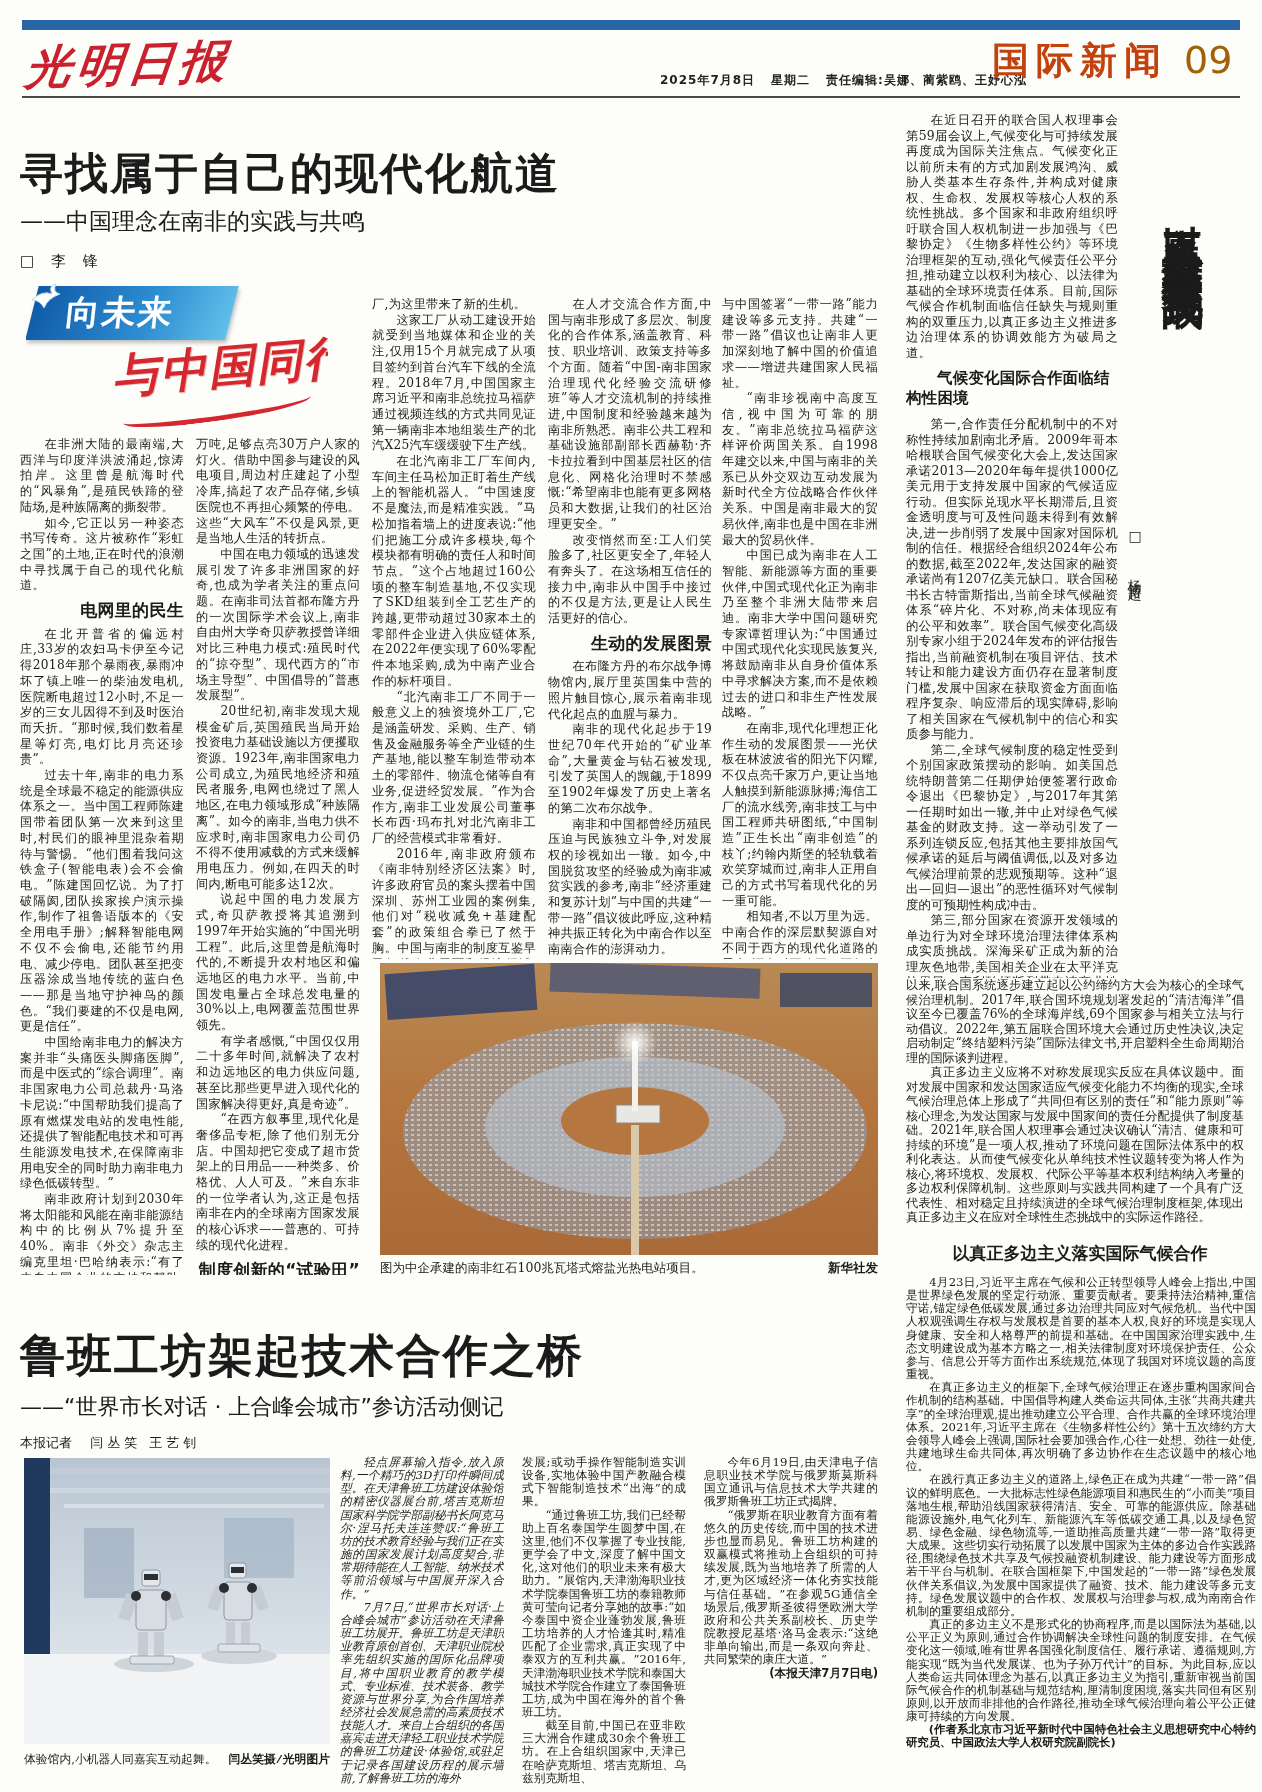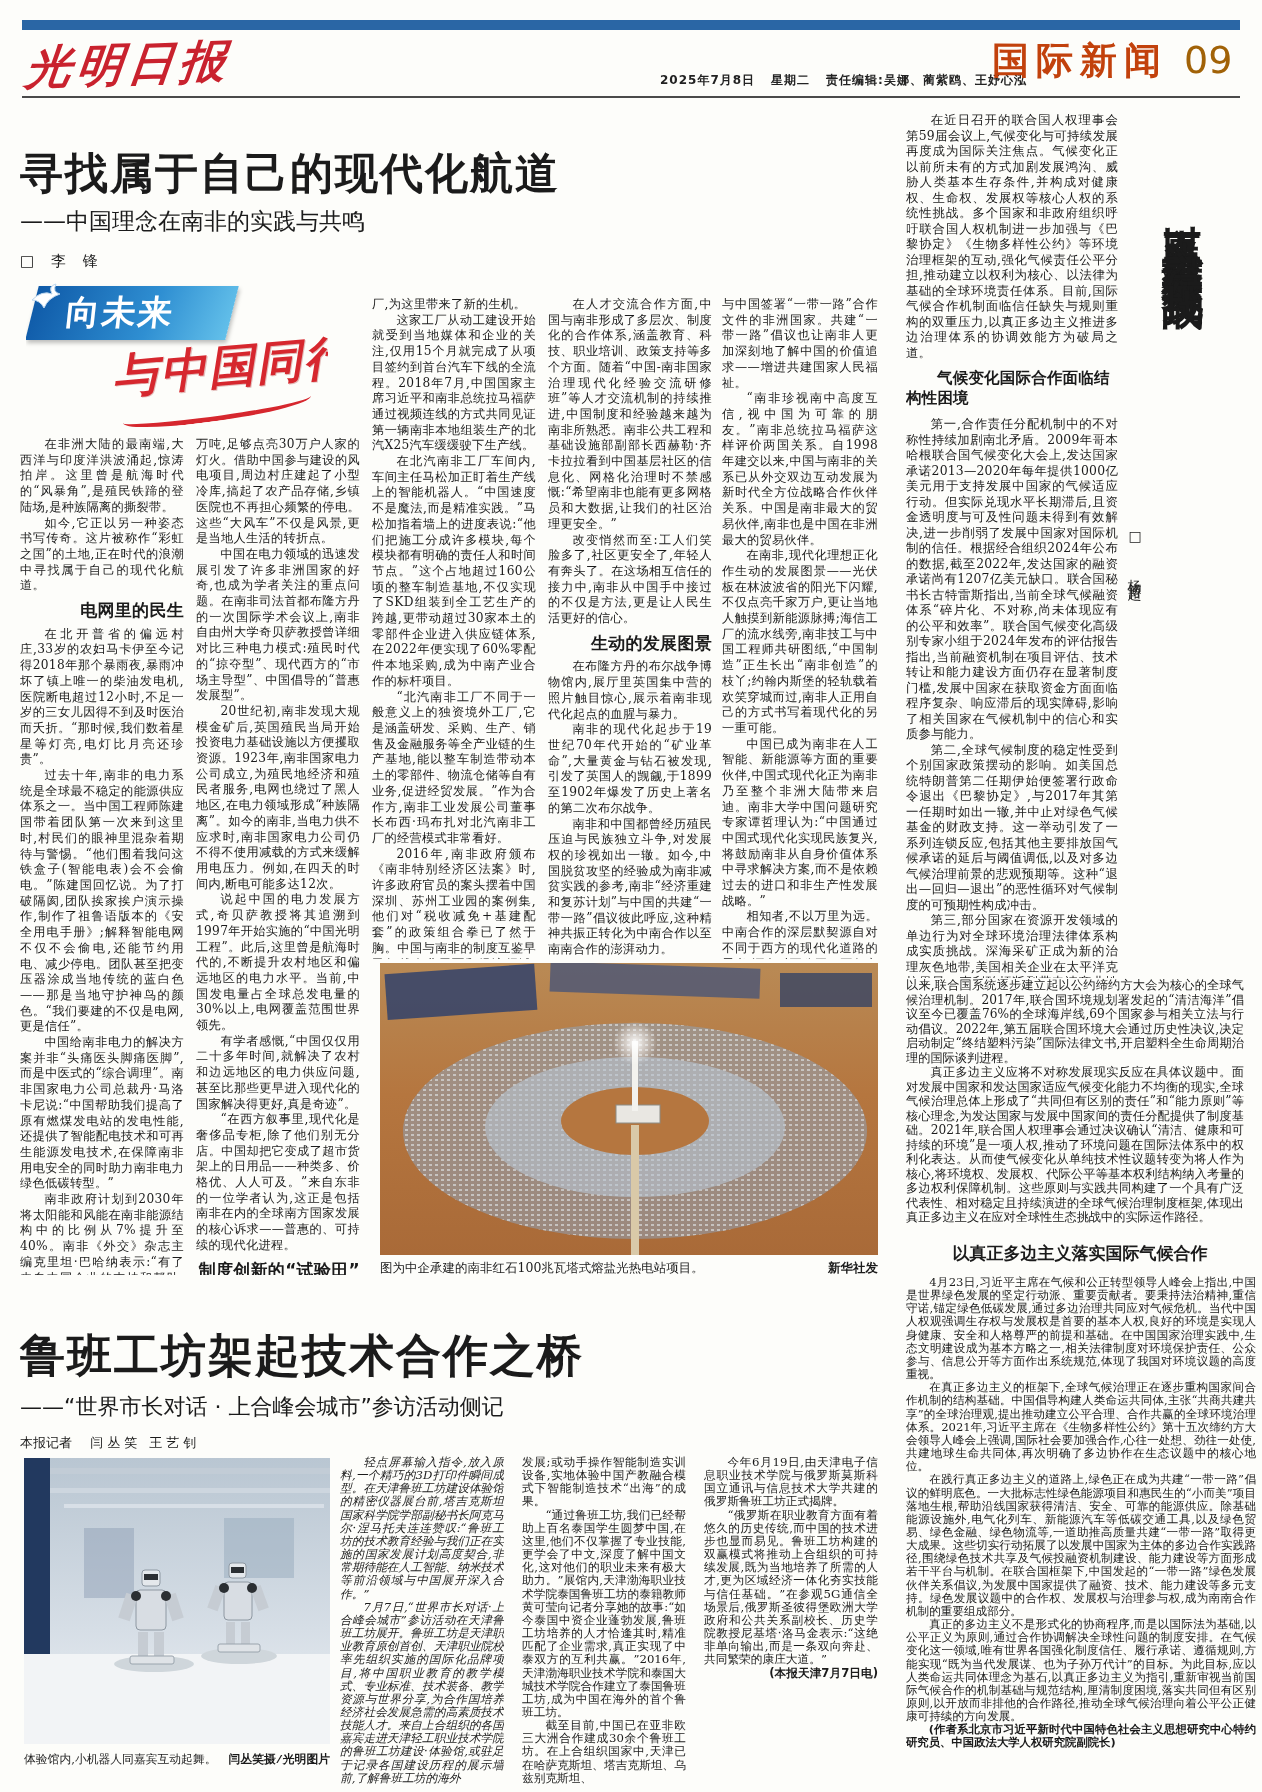--- a/index.html
+++ b/index.html
@@ -141,24 +141,24 @@
 <div class="ncol lead-col" style="left:548px;top:297px;width:164px;height:662px;">
     <div class="para">在人才交流合作方面,中国与南非形成了多层次、制度化的合作体系,涵盖教育、科技、职业培训、政策支持等多个方面。随着“中国-南非国家治理现代化经验交流研修班”等人才交流机制的持续推进,中国制度和经验越来越为南非所熟悉。南非公共工程和基础设施部副部长西赫勒·齐卡拉拉看到中国基层社区的信息化、网格化治理时不禁感慨:“希望南非也能有更多网格员和大数据,让我们的社区治理更安全。”</div>
     <div class="para">改变悄然而至:工人们笑脸多了,社区更安全了,年轻人有奔头了。在这场相互信任的接力中,南非从中国手中接过的不仅是方法,更是让人民生活更好的信心。</div>
     <div class="col-head">生动的发展图景</div>
     <div class="para">在布隆方丹的布尔战争博物馆内,展厅里英国集中营的照片触目惊心,展示着南非现代化起点的血腥与暴力。</div>
     <div class="para">南非的现代化起步于19世纪70年代开始的“矿业革命”,大量黄金与钻石被发现,引发了英国人的觊觎,于1899至1902年爆发了历史上著名的第二次布尔战争。</div>
     <div class="para">南非和中国都曾经历殖民压迫与民族独立斗争,对发展权的珍视如出一辙。如今,中国脱贫攻坚的经验成为南非减贫实践的参考,南非“经济重建和复苏计划”与中国的共建“一带一路”倡议彼此呼应,这种精神共振正转化为中南合作以至南南合作的澎湃动力。</div>
     <div class="para">对于50岁的德班港码头工人约翰来说,“一带一路”是“看得见的路”——“以前货轮进港要等10天,现在只要3天,这多亏了中国帮助我们升级的码头。”</div>
   </div>
 <div class="ncol lead-col" style="left:722px;top:297px;width:156px;height:662px;">
-    <div class="para cont">与中国签署“一带一路”合作文件的非洲国家。共建“一带一路”倡议也让南非人更加深刻地了解中国的价值追求——增进共建国家人民福祉。</div>
+    <div class="para cont">与中国签署“一带一路”能力建设等多元支持。共建“一带一路”倡议也让南非人更加深刻地了解中国的价值追求——增进共建国家人民福祉。</div>
     <div class="para">“南非珍视南中高度互信,视中国为可靠的朋友。”南非总统拉马福萨这样评价两国关系。自1998年建交以来,中国与南非的关系已从外交双边互动发展为新时代全方位战略合作伙伴关系。中国是南非最大的贸易伙伴,南非也是中国在非洲最大的贸易伙伴。</div>
+    <div class="para">中国已成为南非在人工智能、新能源等方面的重要伙伴,中国式现代化正为南非乃至整个非洲大陆带来启迪。南非大学中国问题研究专家谭哲理认为:“中国通过中国式现代化实现民族复兴,将鼓励南非从自身价值体系中寻求解决方案,而不是依赖过去的进口和非生产性发展战略。”</div>
     <div class="para">在南非,现代化理想正化作生动的发展图景——光伏板在林波波省的阳光下闪耀,不仅点亮千家万户,更让当地人触摸到新能源脉搏;海信工厂的流水线旁,南非技工与中国工程师共研图纸,“中国制造”正生长出“南非创造”的枝丫;约翰内斯堡的轻轨载着欢笑穿城而过,南非人正用自己的方式书写着现代化的另一重可能。</div>
-    <div class="para">中国已成为南非在人工智能、新能源等方面的重要伙伴,中国式现代化正为南非乃至整个非洲大陆带来启迪。南非大学中国问题研究专家谭哲理认为:“中国通过中国式现代化实现民族复兴,将鼓励南非从自身价值体系中寻求解决方案,而不是依赖过去的进口和非生产性发展战略。”</div>
     <div class="para">相知者,不以万里为远。中南合作的深层默契源自对不同于西方的现代化道路的思考,源自对更公平、更包容国际秩序的求索。这一默契深藏于全球南方国家的团结协作之中,如同好望角古老的灯塔,指引着跨越大洋的航船。</div>
   </div>
 
 <div class="photo1">
   <svg width="498" height="292" viewBox="0 0 498 292">
     <defs>
       <linearGradient id="desert" x1="0" y1="0" x2="0" y2="1">
         <stop offset="0" stop-color="#b98a55"></stop>
           <stop offset="0.45" stop-color="#b5763f"></stop>
           <stop offset="1" stop-color="#a96a38"></stop>

